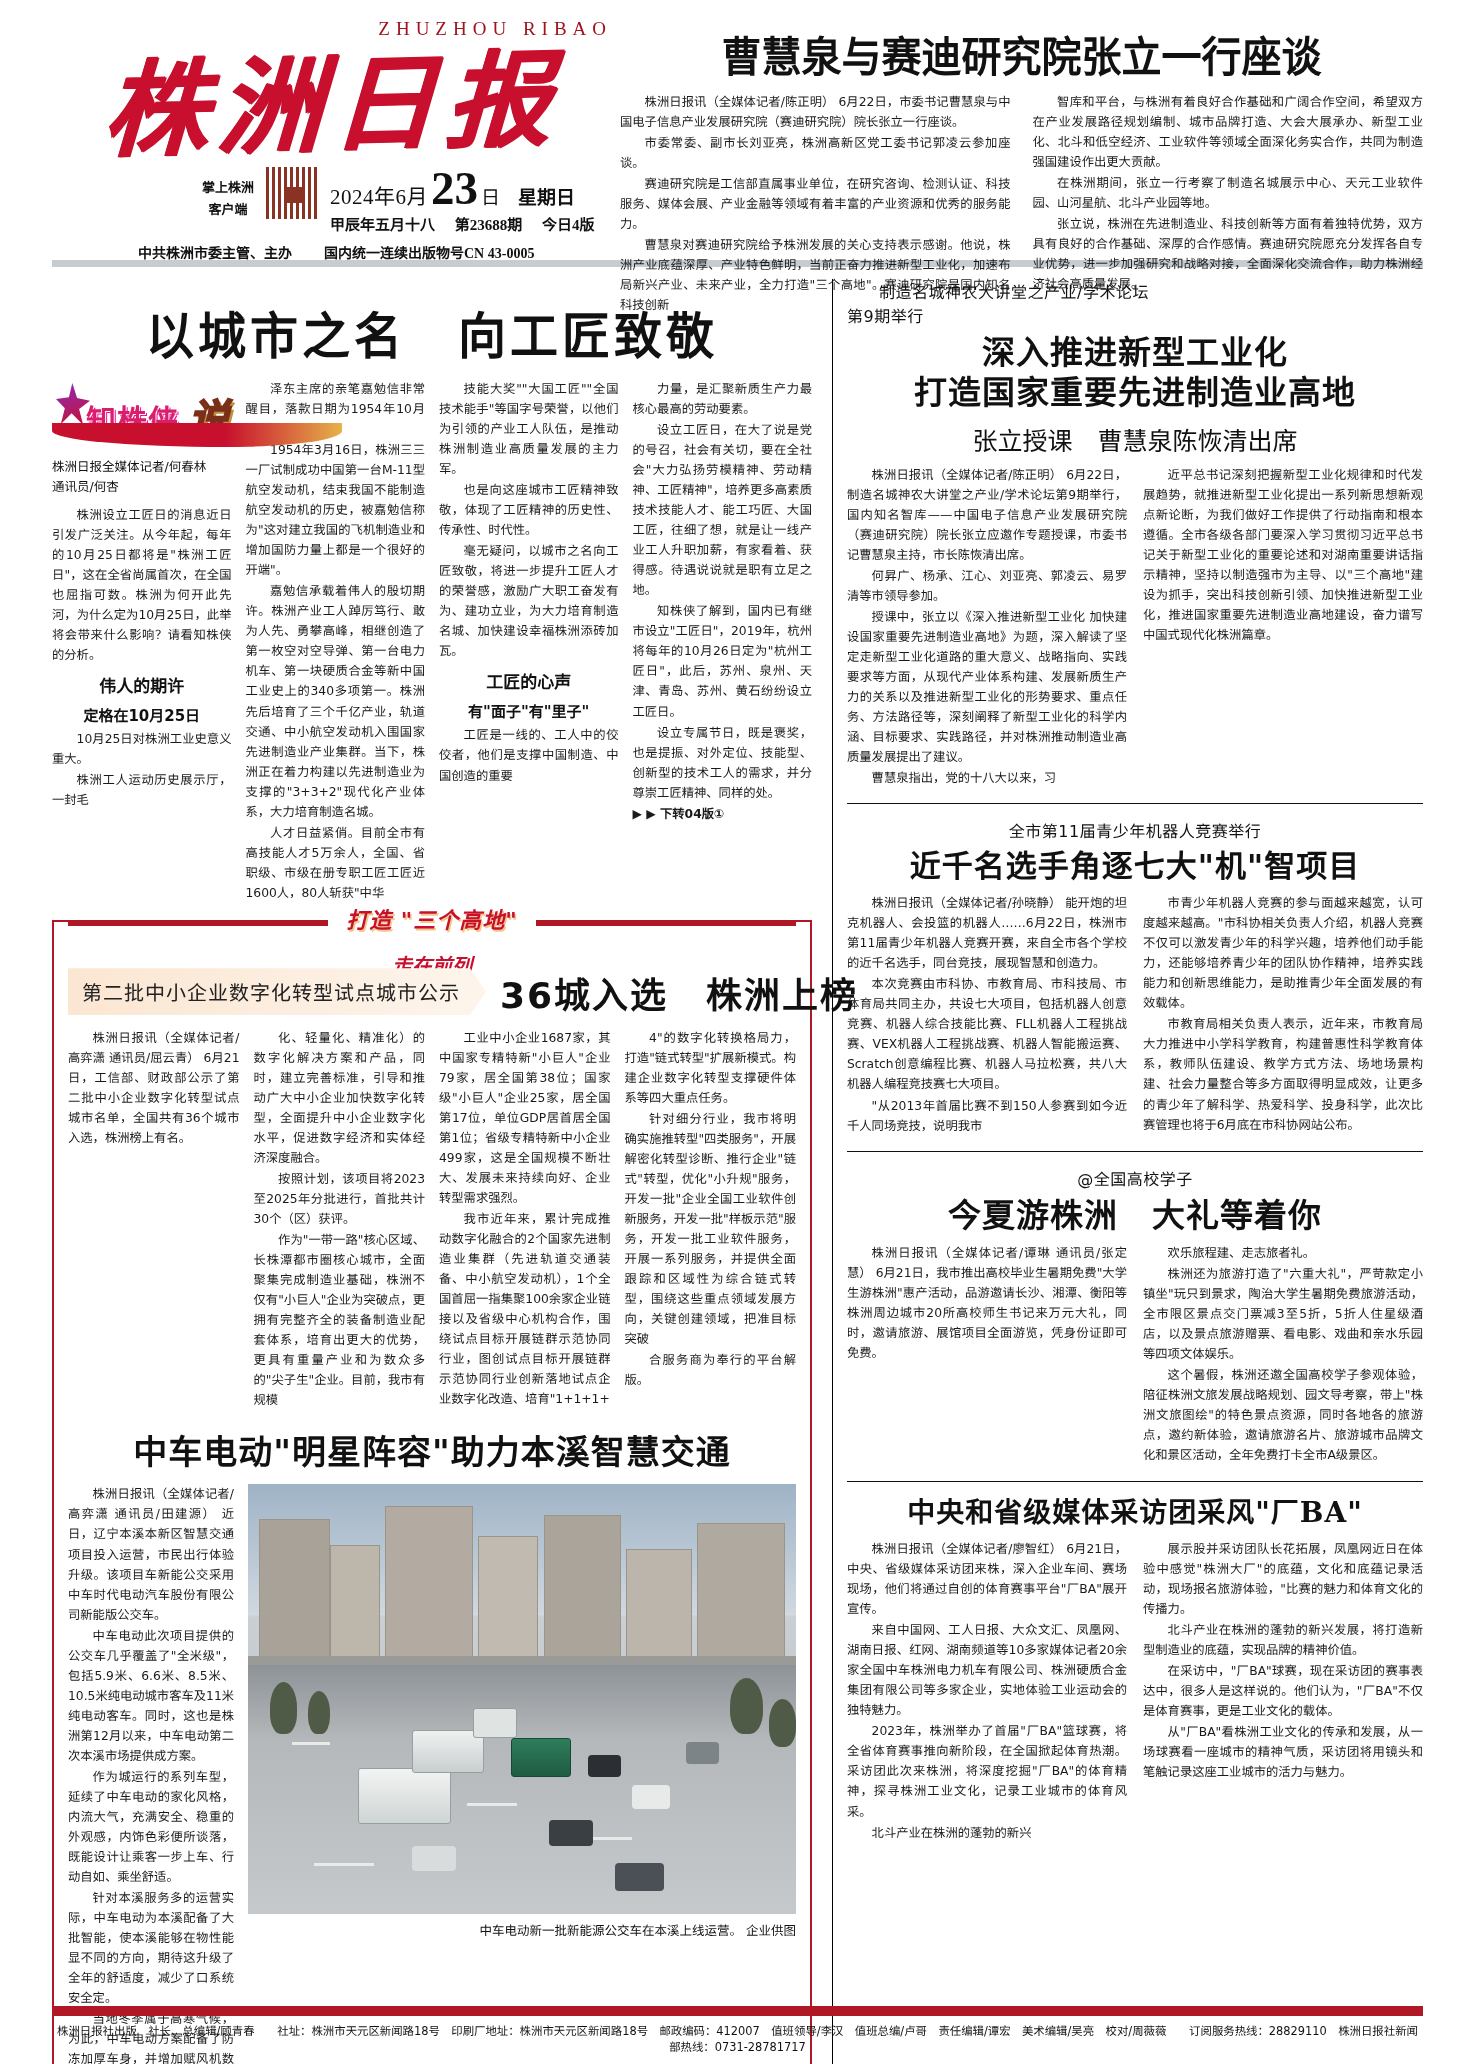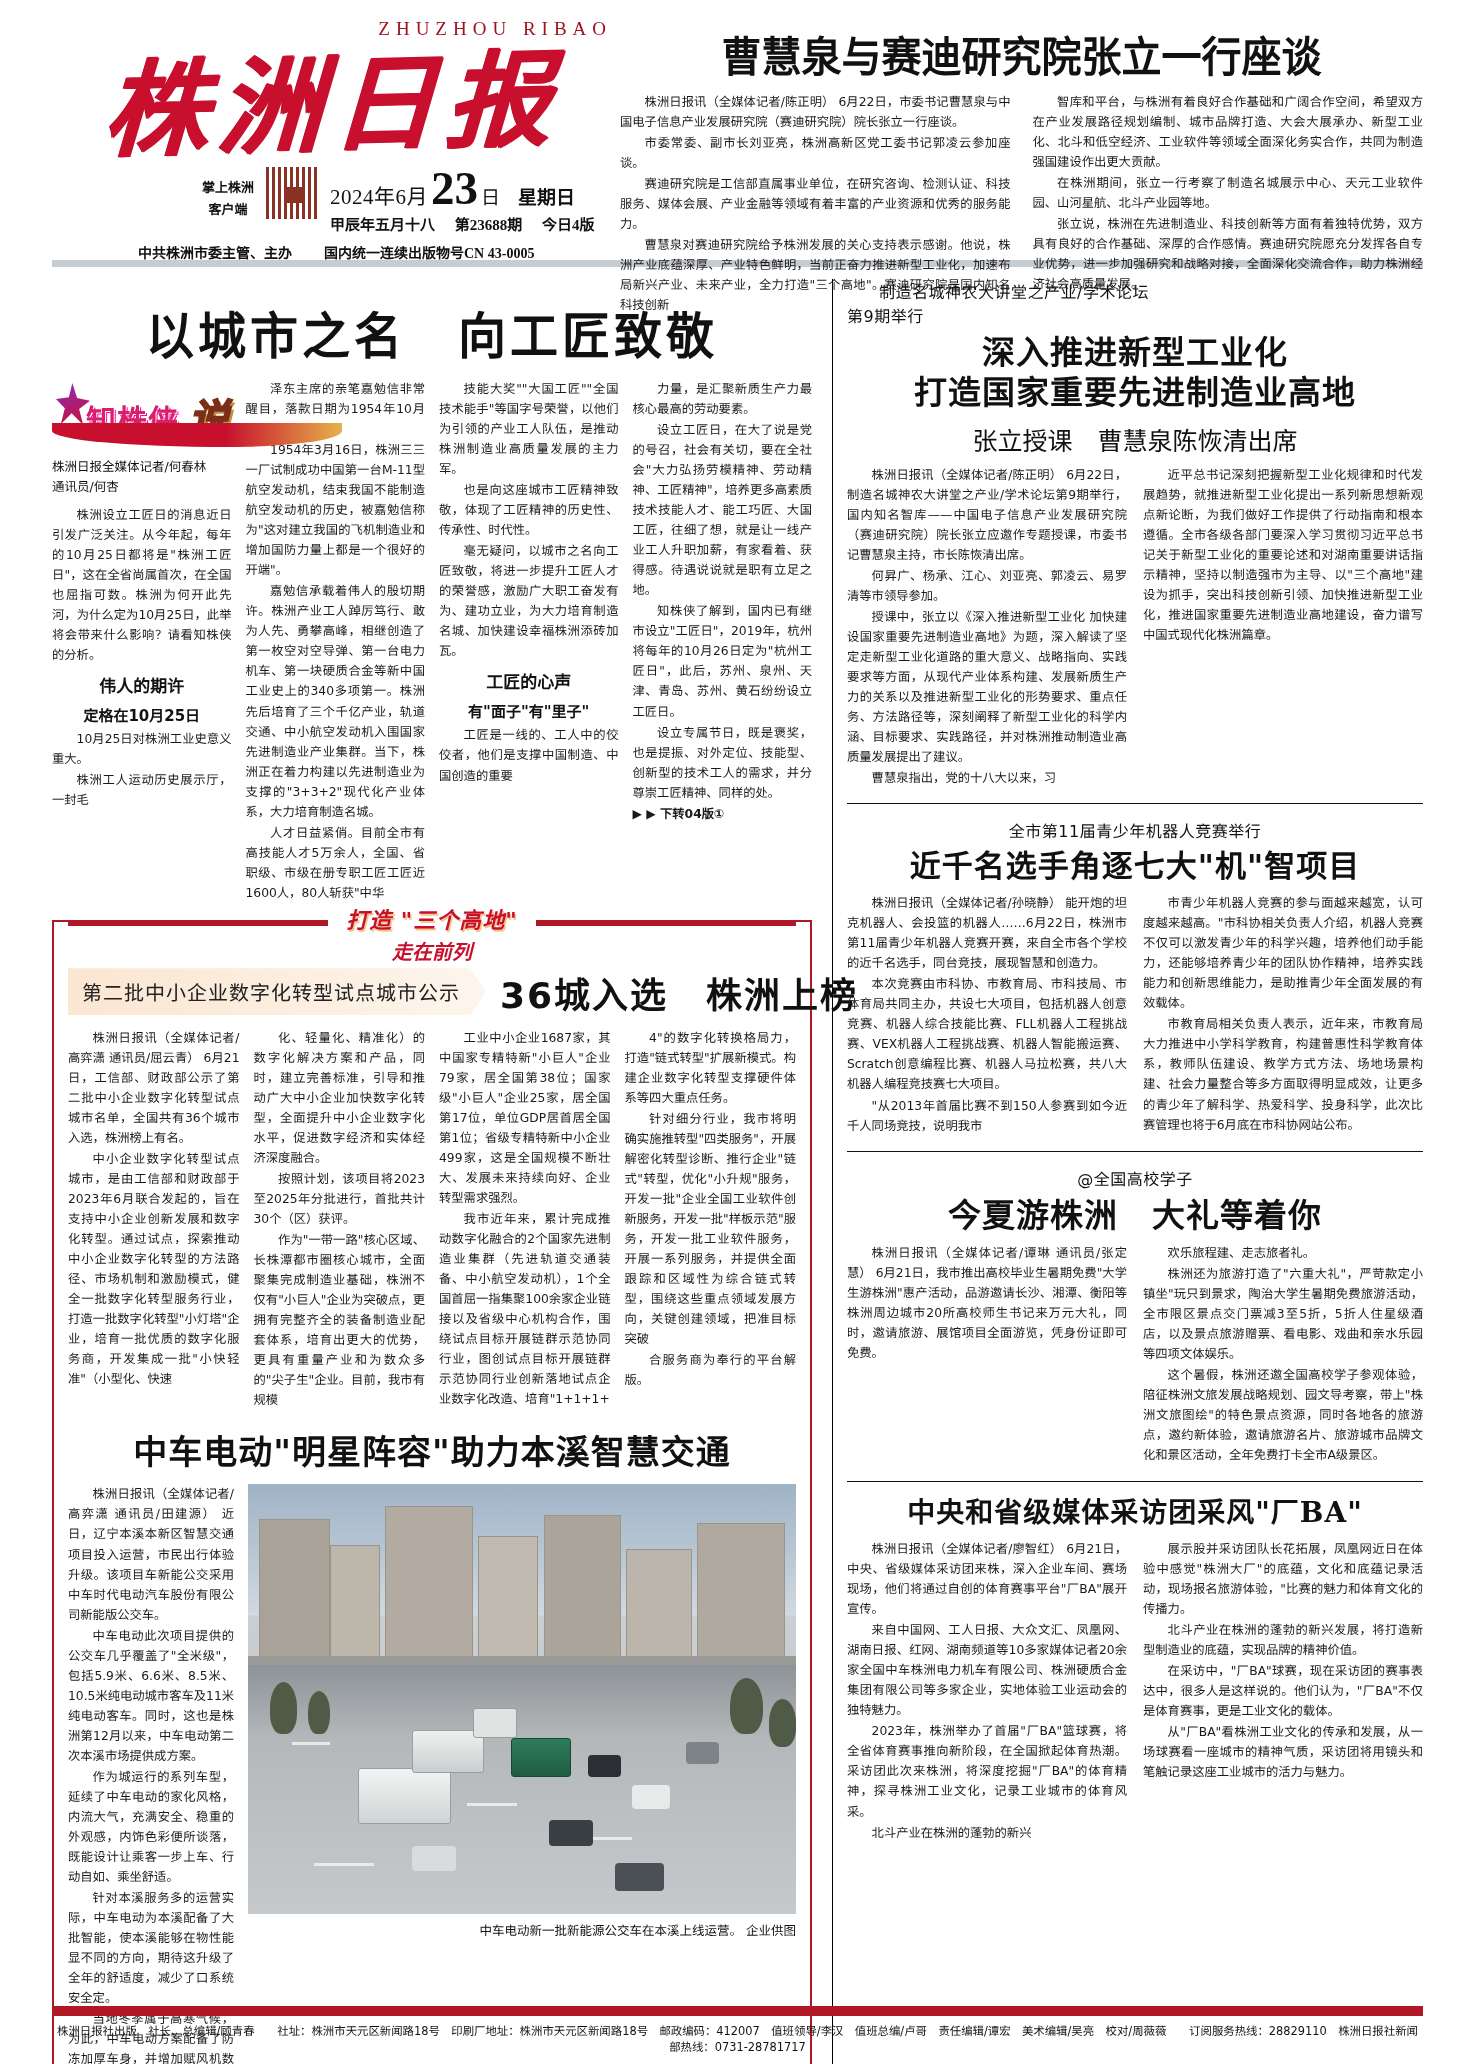--- a/index.html
+++ b/index.html
@@ -121,21 +121,21 @@
   .promo-banner .bg-line { position: absolute; top: 20px; left: 0; right: 0;
                            height: 4px; background: #b01825; }
   .promo-banner .bw { position: relative; display: inline-block;
                       background: #fff; padding: 0 18px; }
   .promo-banner .t1 { font-family: "DejaVu Sans", sans-serif; font-size: 22px;
                       font-weight: bold; color: #c8102e; font-style: italic;
                       letter-spacing: 1px; display: block;
                       text-shadow: 1.5px 1.5px 0 #f3c98a; }
   .promo-banner .t2 { font-family: "DejaVu Sans", sans-serif; font-size: 20px;
                       font-weight: bold; color: #c8102e; font-style: italic;
-                      display: block; margin-top: 2px; text-align: center; }
+                      display: block; margin-top: 16px; text-align: center; }
   .promo-title-row { display: flex; align-items: center; gap: 14px; margin-top: 6px; }
   .ribbon {
     background: linear-gradient(90deg,#fbe6d2,#fdf5ec);
     padding: 9px 26px 9px 14px; font-size: 20px; letter-spacing: 1px;
     font-family: "DejaVu Sans", sans-serif; color: #222; white-space: nowrap;
     clip-path: polygon(0 0, calc(100% - 16px) 0, 100% 50%, calc(100% - 16px) 100%, 0 100%);
   }
   .promo-main { font-family: "DejaVu Sans", sans-serif; font-size: 36px;
                 font-weight: bold; letter-spacing: 2px; white-space: nowrap; }
   .promo-cols { display: flex; gap: 14px; margin-top: 10px; }
@@ -305,21 +305,20 @@
         </div>
 
         <div class="promo-title-row">
           <div class="ribbon">第二批中小企业数字化转型试点城市公示</div>
           <div class="promo-main">36城入选　株洲上榜</div>
         </div>
 
         <div class="promo-cols">
           <div class="col bt">
             <p>株洲日报讯（全媒体记者/高弈潇 通讯员/屈云青） 6月21日，工信部、财政部公示了第二批中小企业数字化转型试点城市名单，全国共有36个城市入选，株洲榜上有名。</p>
-            <p>中小企业数字化转型试点城市，是由工信部和财政部于2023年6月联合发起的，旨在支持中小企业创新发展和数字化转型。通过试点，探索推动中小企业数字化转型的方法路径、市场机制和激励模式，健全一批数字化转型服务行业，打造一批数字化转型"小灯塔"企业，培育一批优质的数字化服务商，开发集成一批"小快轻准"（小型化、快速</p>
           </div>
           <div class="col bt">
             <p>化、轻量化、精准化）的数字化解决方案和产品，同时，建立完善标准，引导和推动广大中小企业加快数字化转型，全面提升中小企业数字化水平，促进数字经济和实体经济深度融合。</p>
             <p>按照计划，该项目将2023至2025年分批进行，首批共计30个（区）获评。</p>
             <p>作为"一带一路"核心区域、长株潭都市圈核心城市，全面聚集完成制造业基础，株洲不仅有"小巨人"企业为突破点，更拥有完整齐全的装备制造业配套体系，培育出更大的优势，更具有重量产业和为数众多的"尖子生"企业。目前，我市有规模</p>
           </div>
           <div class="col bt">
             <p>工业中小企业1687家，其中国家专精特新"小巨人"企业79家，居全国第38位；国家级"小巨人"企业25家，居全国第17位，单位GDP居首居全国第1位；省级专精特新中小企业499家，这是全国规模不断壮大、发展未来持续向好、企业转型需求强烈。</p>
             <p>我市近年来，累计完成推动数字化融合的2个国家先进制造业集群（先进轨道交通装备、中小航空发动机），1个全国首屈一指集聚100余家企业链接以及省级中心机构合作，围绕试点目标开展链群示范协同行业，图创试点目标开展链群示范协同行业创新落地试点企业数字化改造、培育"1+1+1+</p>
           </div>

